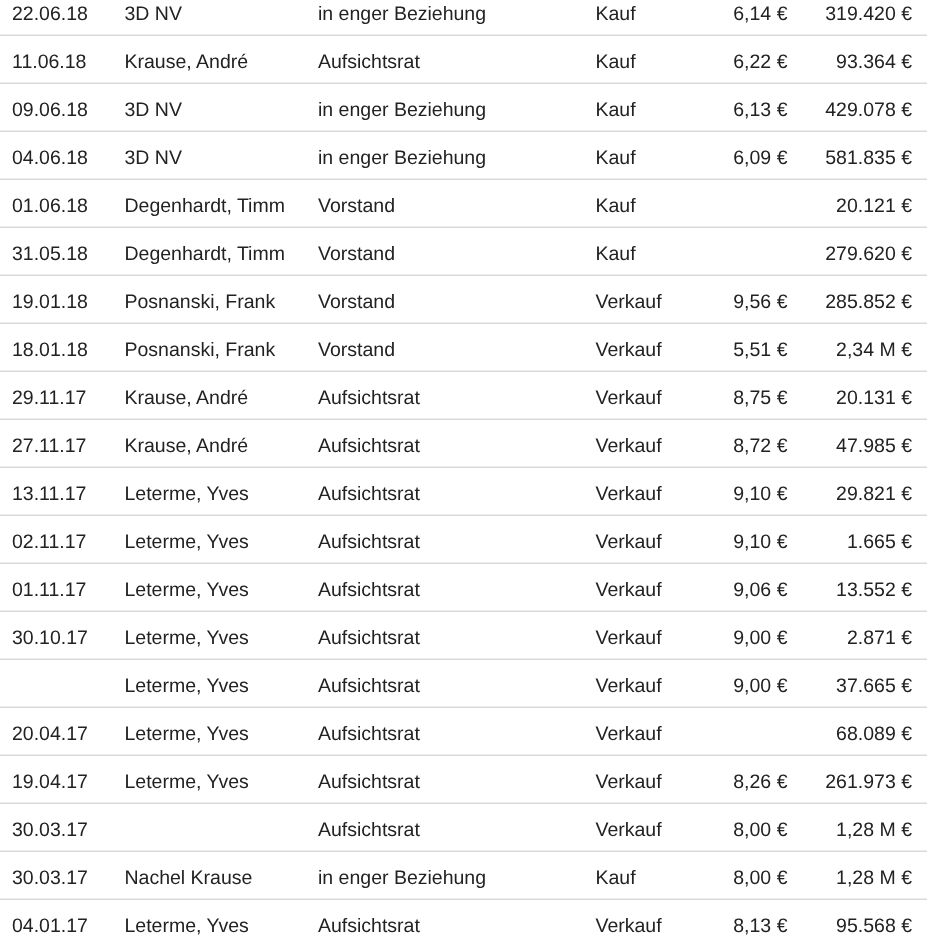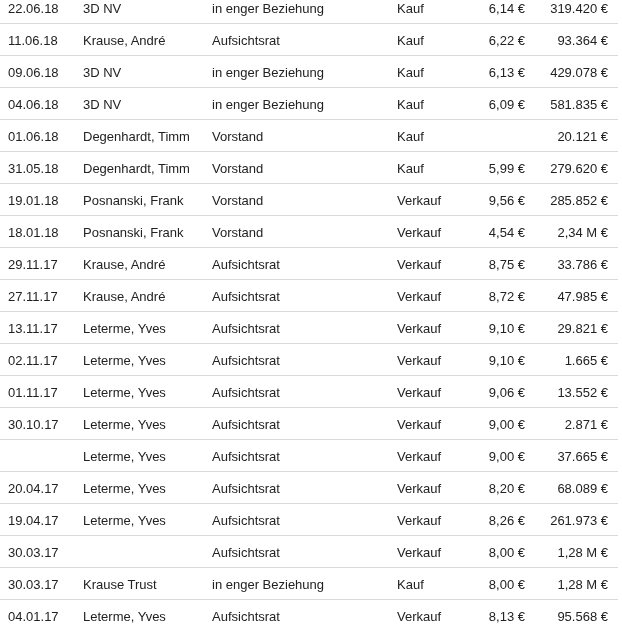--- a/index.html
+++ b/index.html
@@ -84,46 +84,45 @@
     <span class="cell c-name">Degenhardt, Timm</span>
     <span class="cell c-role">Vorstand</span>
     <span class="cell c-type">Kauf</span>
     <span class="cell c-volume">20.121 €</span>
   </div>
   <div class="row">
     <span class="cell c-date">31.05.18</span>
     <span class="cell c-name">Degenhardt, Timm</span>
     <span class="cell c-role">Vorstand</span>
     <span class="cell c-type">Kauf</span>
-    <span class="cell c-price">5,99 €</span>
     <span class="cell c-volume">279.620 €</span>
   </div>
   <div class="row">
     <span class="cell c-date">19.01.18</span>
     <span class="cell c-name">Posnanski, Frank</span>
     <span class="cell c-role">Vorstand</span>
     <span class="cell c-type">Verkauf</span>
     <span class="cell c-price">9,56 €</span>
     <span class="cell c-volume">285.852 €</span>
   </div>
   <div class="row">
     <span class="cell c-date">18.01.18</span>
     <span class="cell c-name">Posnanski, Frank</span>
     <span class="cell c-role">Vorstand</span>
     <span class="cell c-type">Verkauf</span>
-    <span class="cell c-price">4,54 €</span>
+    <span class="cell c-price">5,51 €</span>
     <span class="cell c-volume">2,34 M €</span>
   </div>
   <div class="row">
     <span class="cell c-date">29.11.17</span>
     <span class="cell c-name">Krause, André</span>
     <span class="cell c-role">Aufsichtsrat</span>
     <span class="cell c-type">Verkauf</span>
     <span class="cell c-price">8,75 €</span>
-    <span class="cell c-volume">33.786 €</span>
+    <span class="cell c-volume">20.131 €</span>
   </div>
   <div class="row">
     <span class="cell c-date">27.11.17</span>
     <span class="cell c-name">Krause, André</span>
     <span class="cell c-role">Aufsichtsrat</span>
     <span class="cell c-type">Verkauf</span>
     <span class="cell c-price">8,72 €</span>
     <span class="cell c-volume">47.985 €</span>
   </div>
   <div class="row">
@@ -163,41 +162,40 @@
     <span class="cell c-role">Aufsichtsrat</span>
     <span class="cell c-type">Verkauf</span>
     <span class="cell c-price">9,00 €</span>
     <span class="cell c-volume">37.665 €</span>
   </div>
   <div class="row">
     <span class="cell c-date">20.04.17</span>
     <span class="cell c-name">Leterme, Yves</span>
     <span class="cell c-role">Aufsichtsrat</span>
     <span class="cell c-type">Verkauf</span>
-    <span class="cell c-price">8,20 €</span>
     <span class="cell c-volume">68.089 €</span>
   </div>
   <div class="row">
     <span class="cell c-date">19.04.17</span>
     <span class="cell c-name">Leterme, Yves</span>
     <span class="cell c-role">Aufsichtsrat</span>
     <span class="cell c-type">Verkauf</span>
     <span class="cell c-price">8,26 €</span>
     <span class="cell c-volume">261.973 €</span>
   </div>
   <div class="row">
     <span class="cell c-date">30.03.17</span>
     <span class="cell c-role">Aufsichtsrat</span>
     <span class="cell c-type">Verkauf</span>
     <span class="cell c-price">8,00 €</span>
     <span class="cell c-volume">1,28 M €</span>
   </div>
   <div class="row">
     <span class="cell c-date">30.03.17</span>
-    <span class="cell c-name">Krause Trust</span>
+    <span class="cell c-name">Nachel Krause</span>
     <span class="cell c-role">in enger Beziehung</span>
     <span class="cell c-type">Kauf</span>
     <span class="cell c-price">8,00 €</span>
     <span class="cell c-volume">1,28 M €</span>
   </div>
   <div class="row">
     <span class="cell c-date">04.01.17</span>
     <span class="cell c-name">Leterme, Yves</span>
     <span class="cell c-role">Aufsichtsrat</span>
     <span class="cell c-type">Verkauf</span>

